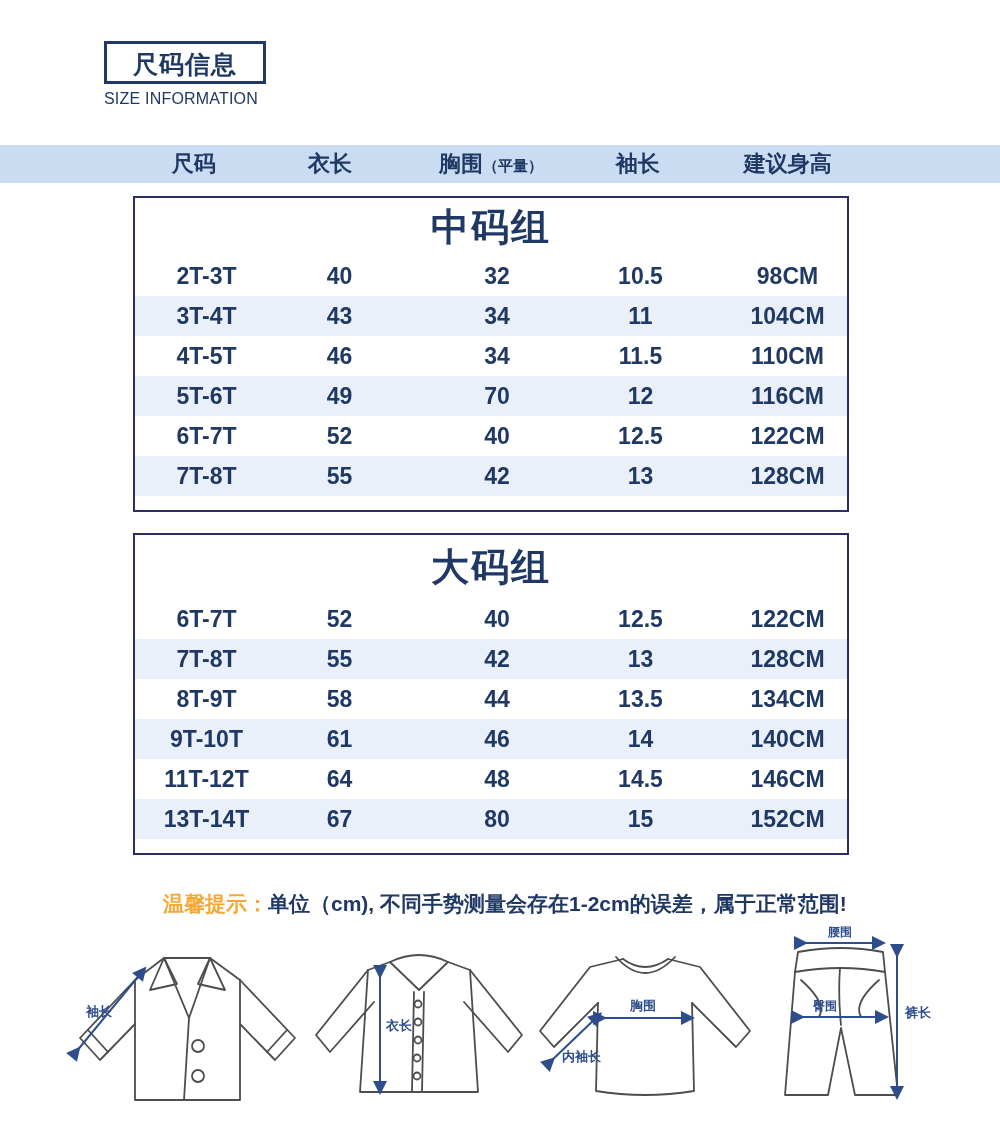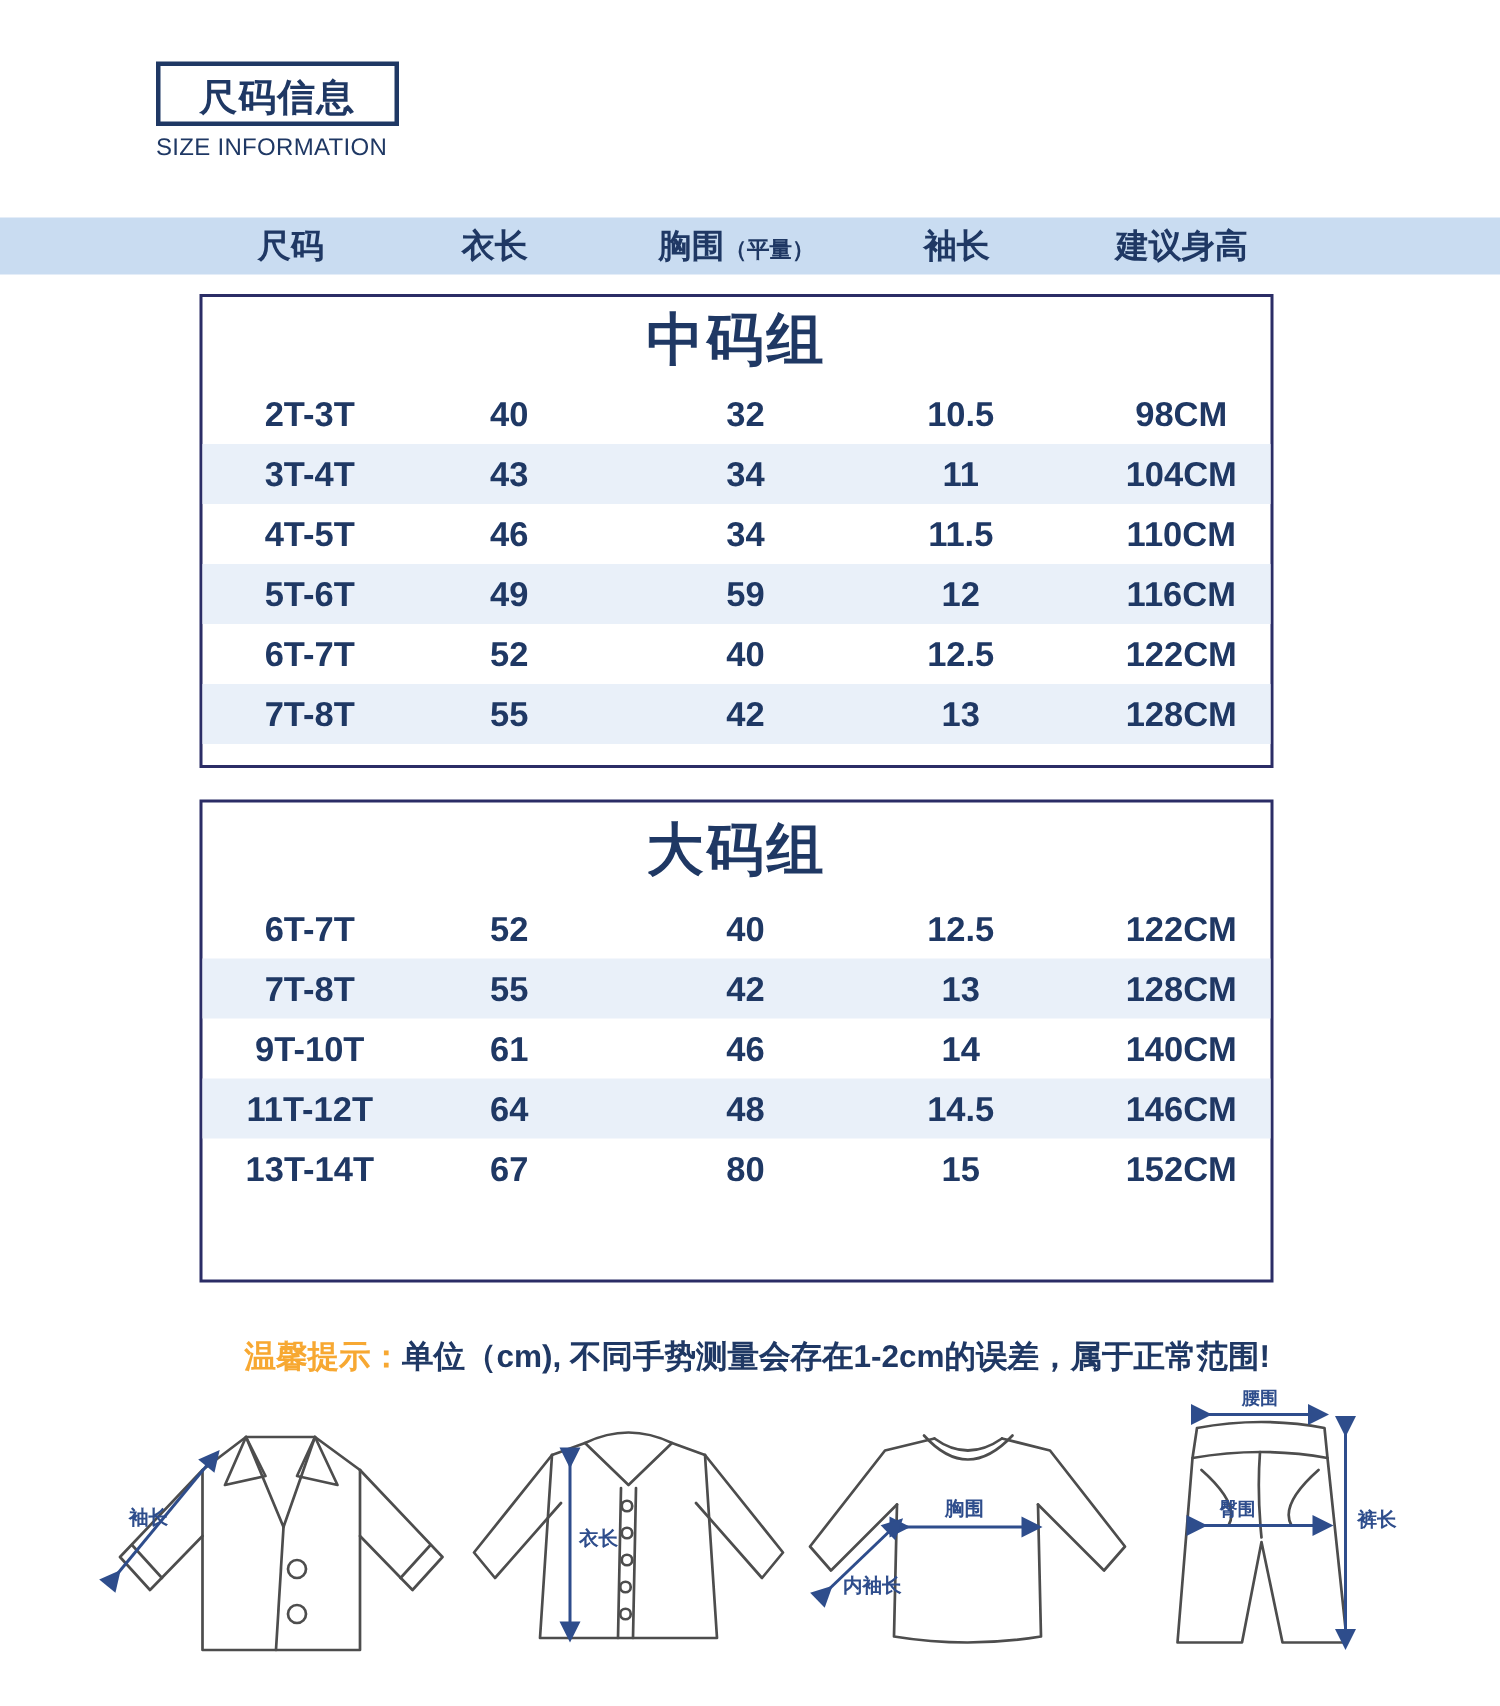--- a/index.html
+++ b/index.html
@@ -105,21 +105,21 @@
         <span>4T-5T</span>
         <span>46</span>
         <span>34</span>
         <span>11.5</span>
         <span class="c5">110CM</span>
       </div>
 
       <div class="trow">
         <span>5T-6T</span>
         <span>49</span>
-        <span>59</span>
+        <span>70</span>
         <span>12</span>
         <span class="c5">116CM</span>
       </div>
 
       <div class="trow">
         <span>6T-7T</span>
         <span>52</span>
         <span>40</span>
         <span>12.5</span>
         <span class="c5">122CM</span>
@@ -148,20 +148,27 @@
       </div>
 
       <div class="trow">
         <span>7T-8T</span>
         <span>55</span>
         <span>42</span>
         <span>13</span>
         <span class="c5">128CM</span>
       </div>
 
+      <div class="trow">
+        <span>8T-9T</span>
+        <span>58</span>
+        <span>44</span>
+        <span>13.5</span>
+        <span class="c5">134CM</span>
+      </div>
 
       <div class="trow">
         <span>9T-10T</span>
         <span>61</span>
         <span>46</span>
         <span>14</span>
         <span class="c5">140CM</span>
       </div>
 
       <div class="trow">

